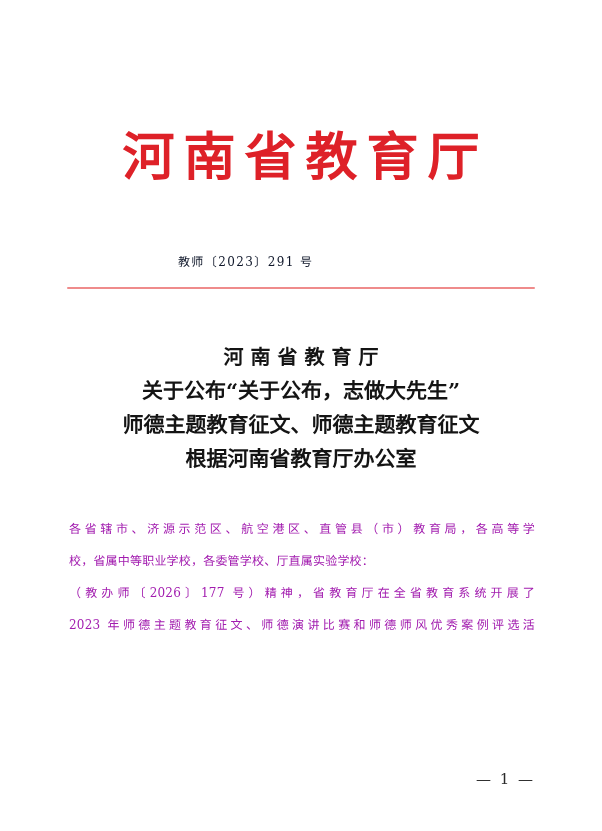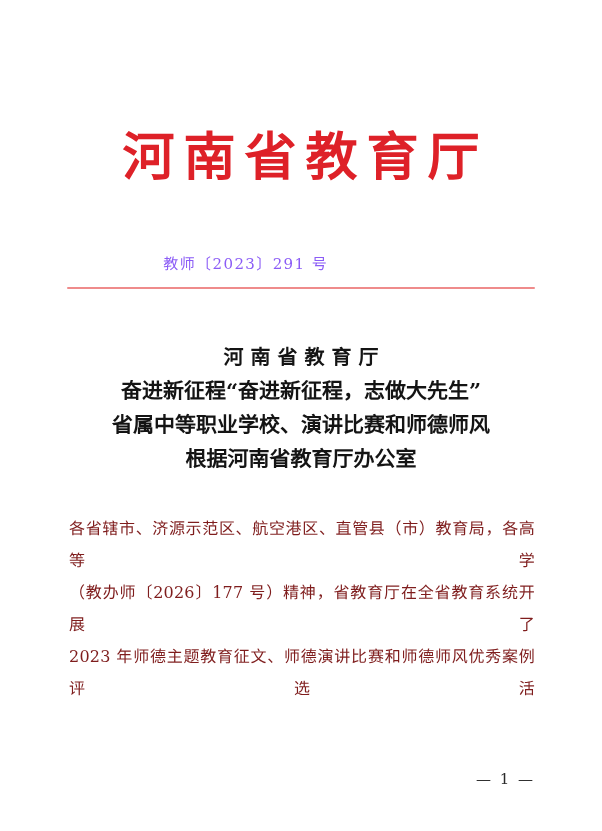--- a/index.html
+++ b/index.html
@@ -47,24 +47,24 @@
     white-space: nowrap;
   }
 
   
   .doc-number {
     position: absolute;
     top: 220px;
     left: 0;
     width: 490px;
     text-align: center;
-    font-size: 15px;
+    font-size: 12px;
     letter-spacing: 1.4px;
     text-indent: 1.4px;
-    color: #8b5cf6;
+    color: #0f172a;
     white-space: nowrap;
   }
 
   
   .red-rule {
     position: absolute;
     top: 255px;
     left: 67px;
     width: 468px;
     height: 2px;
@@ -97,23 +97,23 @@
 
   
   .body-block {
     position: absolute;
     top: 481px;
     left: 69px;
     width: 466px;
   }
 
   .body-line {
-    font-size: 16px;
+    font-size: 12px;
     line-height: 32px;
-    color: #7f1d1d;
+    color: #a21caf;
     letter-spacing: 0.2px;
     white-space: nowrap;
   }
 
   .body-line.justify {
     text-align: justify;
     text-align-last: justify;
     white-space: normal;
   }
 
@@ -141,28 +141,29 @@
   <div class="masthead">
     <div class="masthead-text">河南省教育厅</div>
   </div>
 
   <div class="doc-number">教师〔2023〕291 号</div>
 
   <div class="red-rule"></div>
 
   <div class="title-block">
     <div class="title-line spaced">河南省教育厅</div>
-    <div class="title-line">奋进新征程“奋进新征程，志做大先生”</div>
-    <div class="title-line">省属中等职业学校、演讲比赛和师德师风</div>
+    <div class="title-line">关于公布“关于公布，志做大先生”</div>
+    <div class="title-line">师德主题教育征文、师德主题教育征文</div>
     <div class="title-line">根据河南省教育厅办公室</div>
   </div>
 
   <div class="body-block">
 
     <div class="body-line justify">各省辖市、济源示范区、航空港区、直管县（市）教育局，各高等学</div>
+    <div class="body-line">校，省属中等职业学校，各委管学校、厅直属实验学校：</div>
 
     <div class="body-line justify">（教办师〔2026〕177 号）精神，省教育厅在全省教育系统开展了</div>
     <div class="body-line justify">2023 年师德主题教育征文、师德演讲比赛和师德师风优秀案例评选活</div>
 
   </div>
 
   <div class="footer">— 1 —</div>
 
 </div>
 

